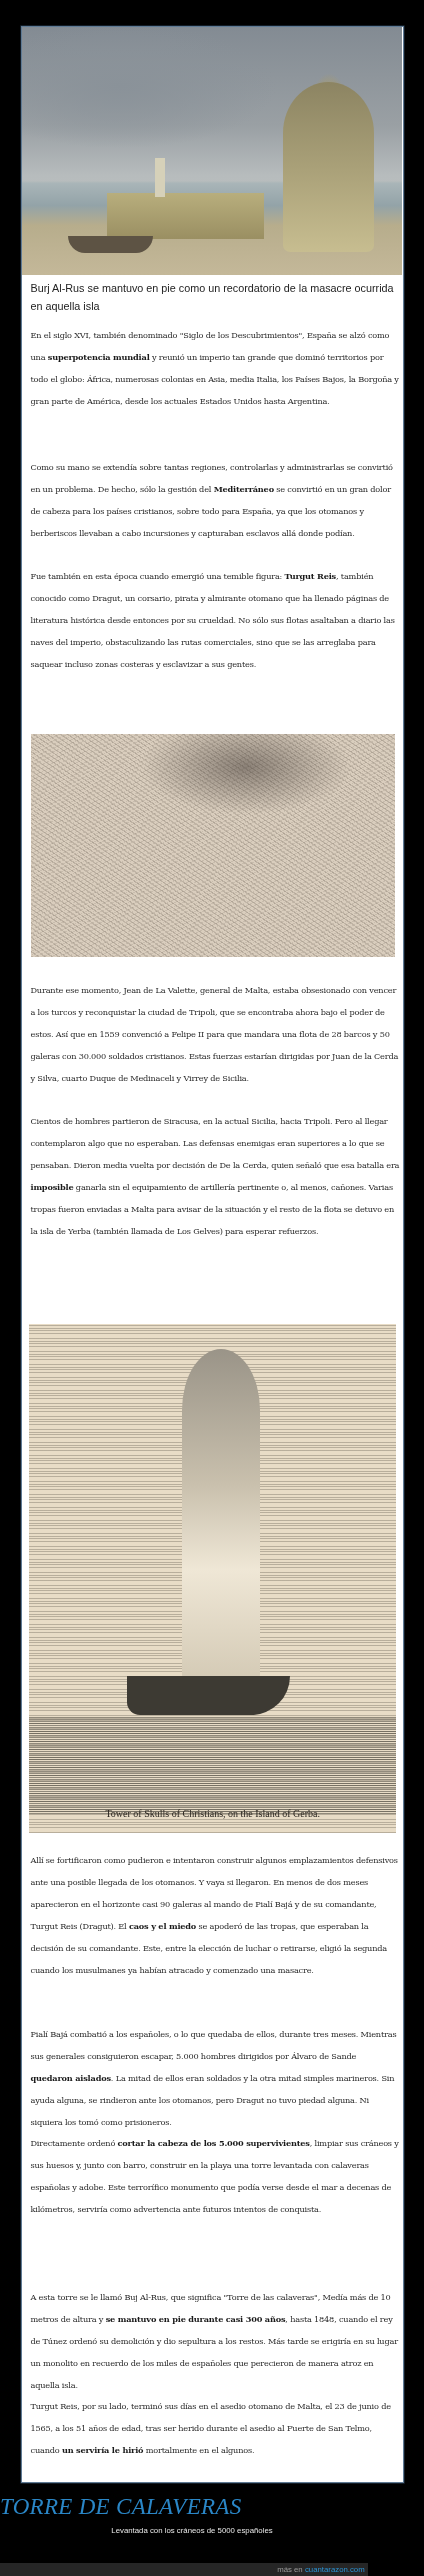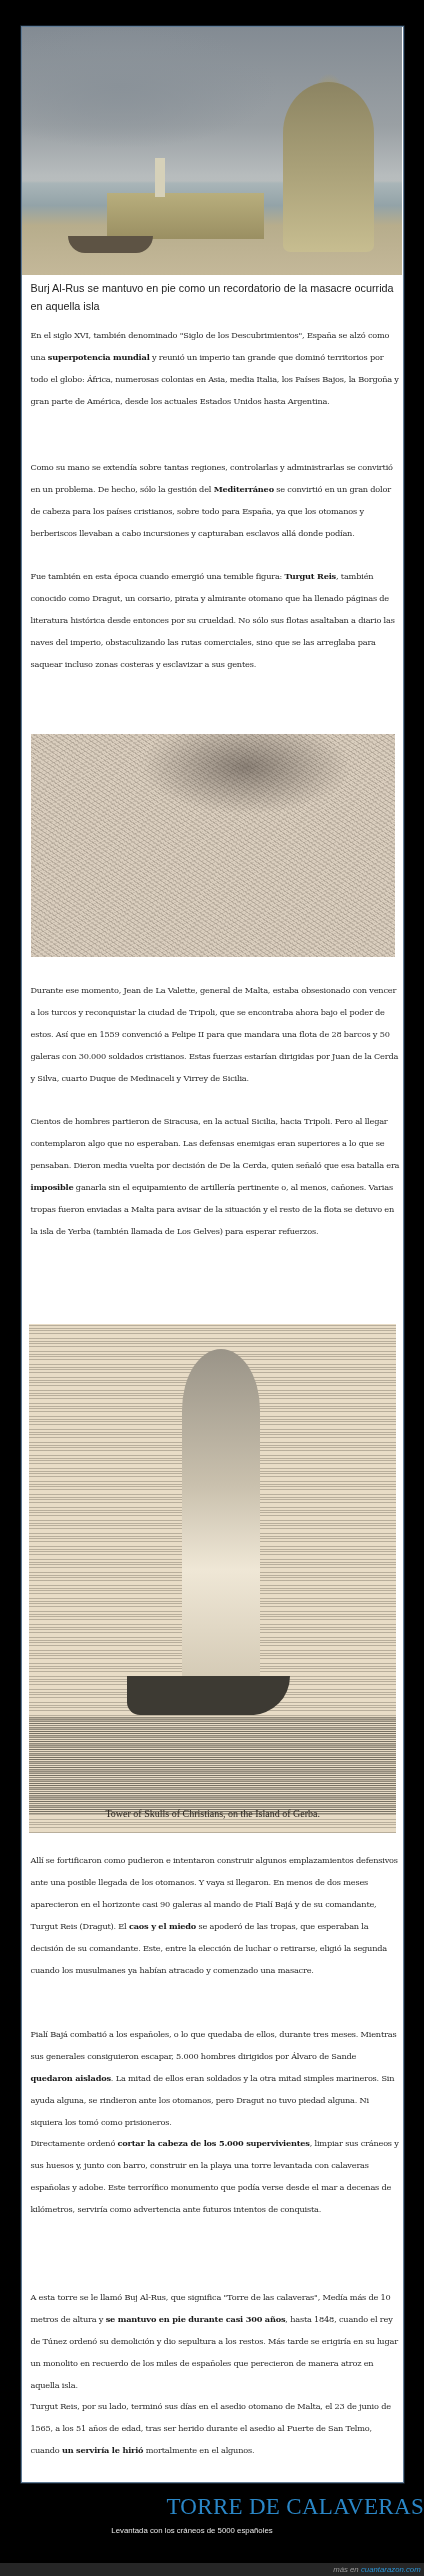--- a/index.html
+++ b/index.html
@@ -100,38 +100,39 @@
   }
   .para b { font-weight: bold; color: #1a1a1a; }
   .section-heading {
     position: absolute; left: 8.5px; top: 1282px; width: 369px;
     font-family: "Liberation Sans", sans-serif;
     font-weight: bold; font-size: 11.4px; color: #111;
     letter-spacing: -0.1px;
   }
   .meme-title {
     position: absolute; left: 0; top: 2480px; width: 424px;
-    text-align: right;
+    text-align: left;
     font-family: "Liberation Serif", serif;
     font-size: 23px; color: #2a86c6; letter-spacing: 0.3px;
     top: 2494px;
+    font-style: italic;
   }
   .meme-subtitle {
     position: absolute; left: 0; top: 2526px; width: 384px;
     text-align: center;
     font-family: "Liberation Sans", sans-serif;
     font-size: 7.8px; color: #e8e8e8;
   }
   .footer-bar {
-    position: absolute; left: 0; top: 2563px; width: 424px; height: 13px;
+    position: absolute; left: 0; top: 2563px; width: 368px; height: 13px;
     background: #262626;
     text-align: right;
     padding-right: 3.3px;
     font-family: "Liberation Sans", sans-serif;
-    font-size: 7.8px; line-height: 13px; color: #9a9a9a; font-style: italic;
+    font-size: 7.8px; line-height: 13px; color: #9a9a9a;
   }
   .footer-bar a { color: #2a93d5; text-decoration: none; }
 </style>
 </head>
 <body>
 
 <div class="card">
 
   <div class="img img1" aria-label="Colored engraving of the Burj Al-Rus tower beside a fortress on the shore, boat and figures in foreground">
     <div class="fort"></div>

